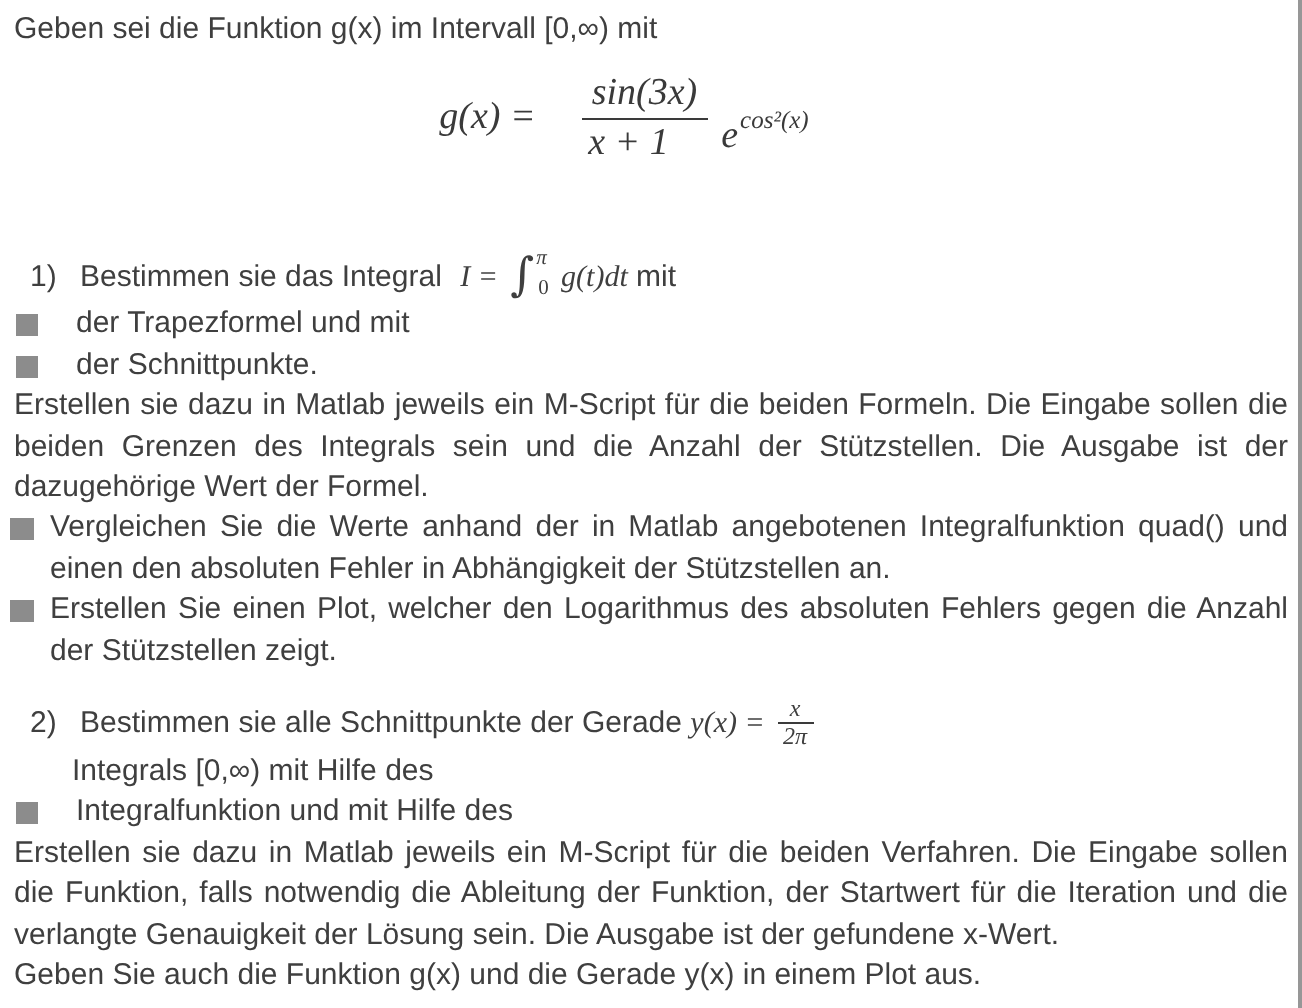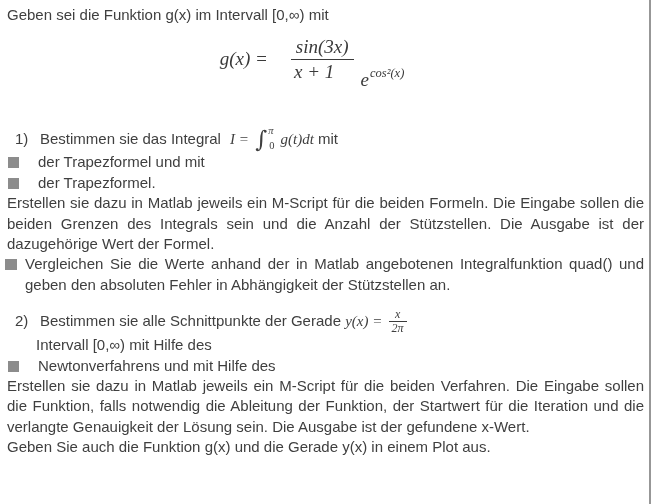--- a/index.html
+++ b/index.html
@@ -17,21 +17,21 @@
   .formula-display{
     margin:10px 0 13px 0;height:48px;
     display:flex;justify-content:center;align-items:center;
     transform:translateX(-14px);
     font-family:"Liberation Serif","DejaVu Serif",serif;font-style:italic;
     font-size:19px;color:#3a3a3a;
   }
   .frac{display:inline-block;text-align:center;vertical-align:middle;margin:0 4px 0 7px;}
   .frac .num{display:block;padding:0 5px 2px 5px;border-bottom:1.6px solid #3a3a3a;margin-left:16px;}
   .frac .den{display:block;padding:2px 5px 0 5px;}
-  .expwrap{margin-left:3px;position:relative;top:18px;}
+  .expwrap{margin-left:3px;position:relative;top:6px;}
   .expwrap sup{font-size:12.5px;position:relative;top:-2px;left:1px;}
 
   .sec-line{padding-left:8px;white-space:nowrap;}
   .s1{line-height:26px;height:26px;margin-top:43px;}
   .s2{height:28px;line-height:28px;margin-top:12px;}
   .sec-num{display:inline-block;width:25px;}
   .int-lhs{margin-left:5px;}
   .int-wrap{display:inline-flex;vertical-align:middle;position:relative;top:-1px;margin:0 2px;}
   .int-sign{font-family:"DejaVu Serif",serif;font-size:23px;line-height:26px;}
   .int-limits{display:inline-flex;flex-direction:column;justify-content:space-between;height:25px;font-size:10.5px;line-height:10px;margin-left:1px;font-family:"Liberation Serif",serif;}
@@ -83,41 +83,45 @@
     <span class="m">g(t)dt</span>
     <span>mit</span>
   </div>
 
   <div class="bullet a">
     <span class="sq"></span>
     <div class="btext">der Trapezformel und mit</div>
   </div>
   <div class="bullet a">
     <span class="sq"></span>
-    <div class="btext">der Trapezformel.</div>
+    <div class="btext">der Schnittpunkte.</div>
   </div>
 
   <p class="just">Erstellen sie dazu in Matlab jeweils ein M-Script für die beiden Formeln. Die Eingabe sollen die beiden Grenzen des Integrals sein und die Anzahl der Stützstellen. Die Ausgabe ist der dazugehörige Wert der Formel.</p>
 
   <div class="bullet b">
     <span class="sq"></span>
-    <div class="btext">Vergleichen Sie die Werte anhand der in Matlab angebotenen Integralfunktion quad() und geben den absoluten Fehler in Abhängigkeit der Stützstellen an.</div>
+    <div class="btext">Vergleichen Sie die Werte anhand der in Matlab angebotenen Integralfunktion quad() und einen den absoluten Fehler in Abhängigkeit der Stützstellen an.</div>
+  </div>
+  <div class="bullet b">
+    <span class="sq"></span>
+    <div class="btext">Erstellen Sie einen Plot, welcher den Logarithmus des absoluten Fehlers gegen die Anzahl der Stützstellen zeigt.</div>
   </div>
 
   <div class="sec-line s2">
     <span class="sec-num">2)</span><span>Bestimmen sie alle Schnittpunkte der Gerade</span>
     <span class="m">y(x) =</span>
     <span class="sfrac"><span class="snum">x</span><span class="sden">2π</span></span>
   </div>
 
-  <div class="cont-line">Intervall [0,∞) mit Hilfe des</div>
+  <div class="cont-line">Integrals [0,∞) mit Hilfe des</div>
 
   <div class="bullet a">
     <span class="sq"></span>
-    <div class="btext">Newtonverfahrens und mit Hilfe des</div>
+    <div class="btext">Integralfunktion und mit Hilfe des</div>
   </div>
 
   <p class="just">Erstellen sie dazu in Matlab jeweils ein M-Script für die beiden Verfahren. Die Eingabe sollen die Funktion, falls notwendig die Ableitung der Funktion, der Startwert für die Iteration und die verlangte Genauigkeit der Lösung sein. Die Ausgabe ist der gefundene x-Wert.</p>
 
   <div>Geben Sie auch die Funktion g(x) und die Gerade y(x) in einem Plot aus.</div>
 
 </div>
 
 <div class="right-edge"></div>
 

